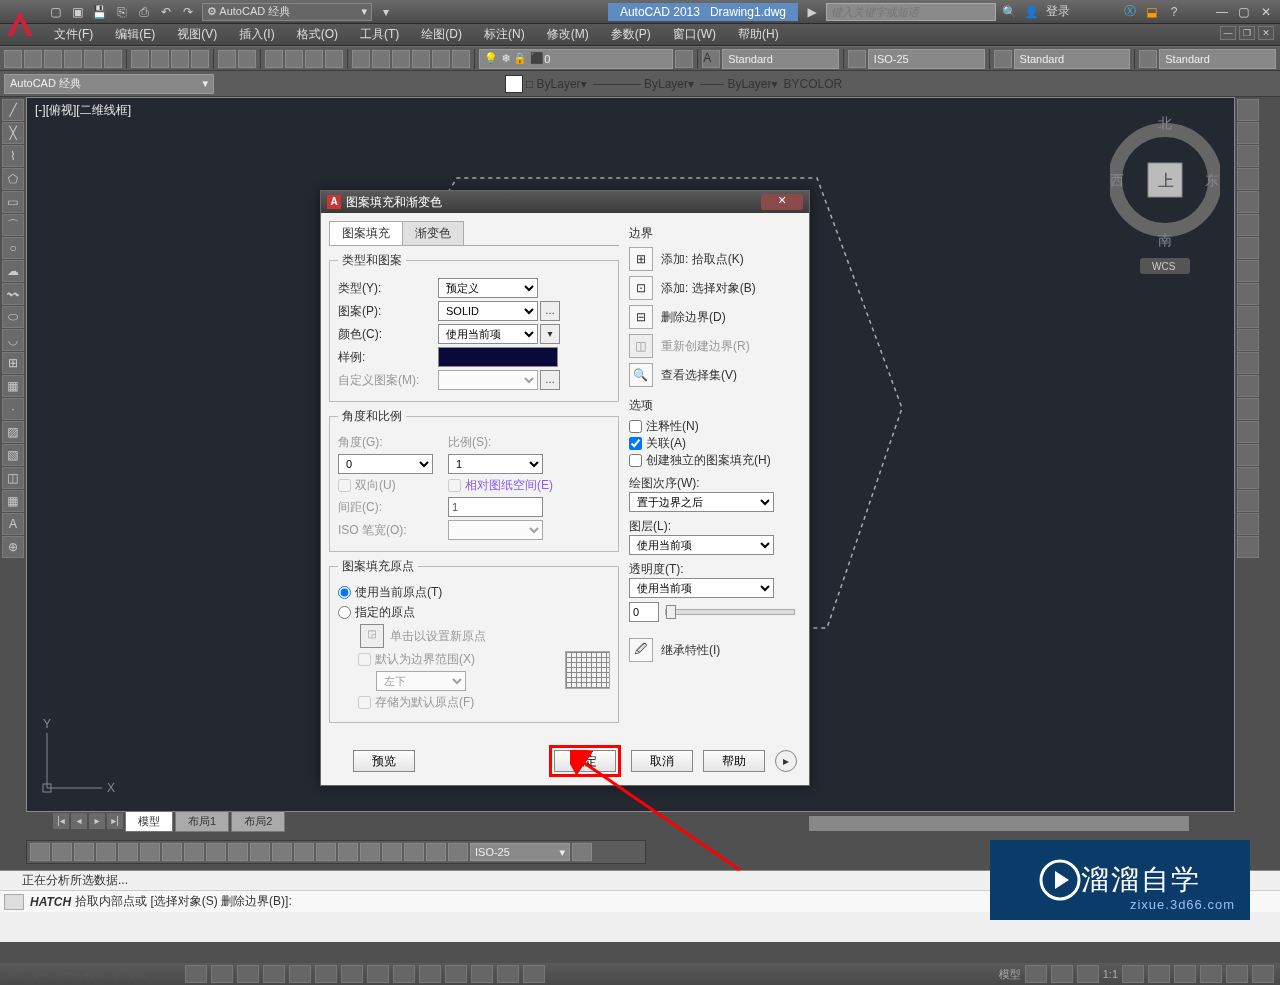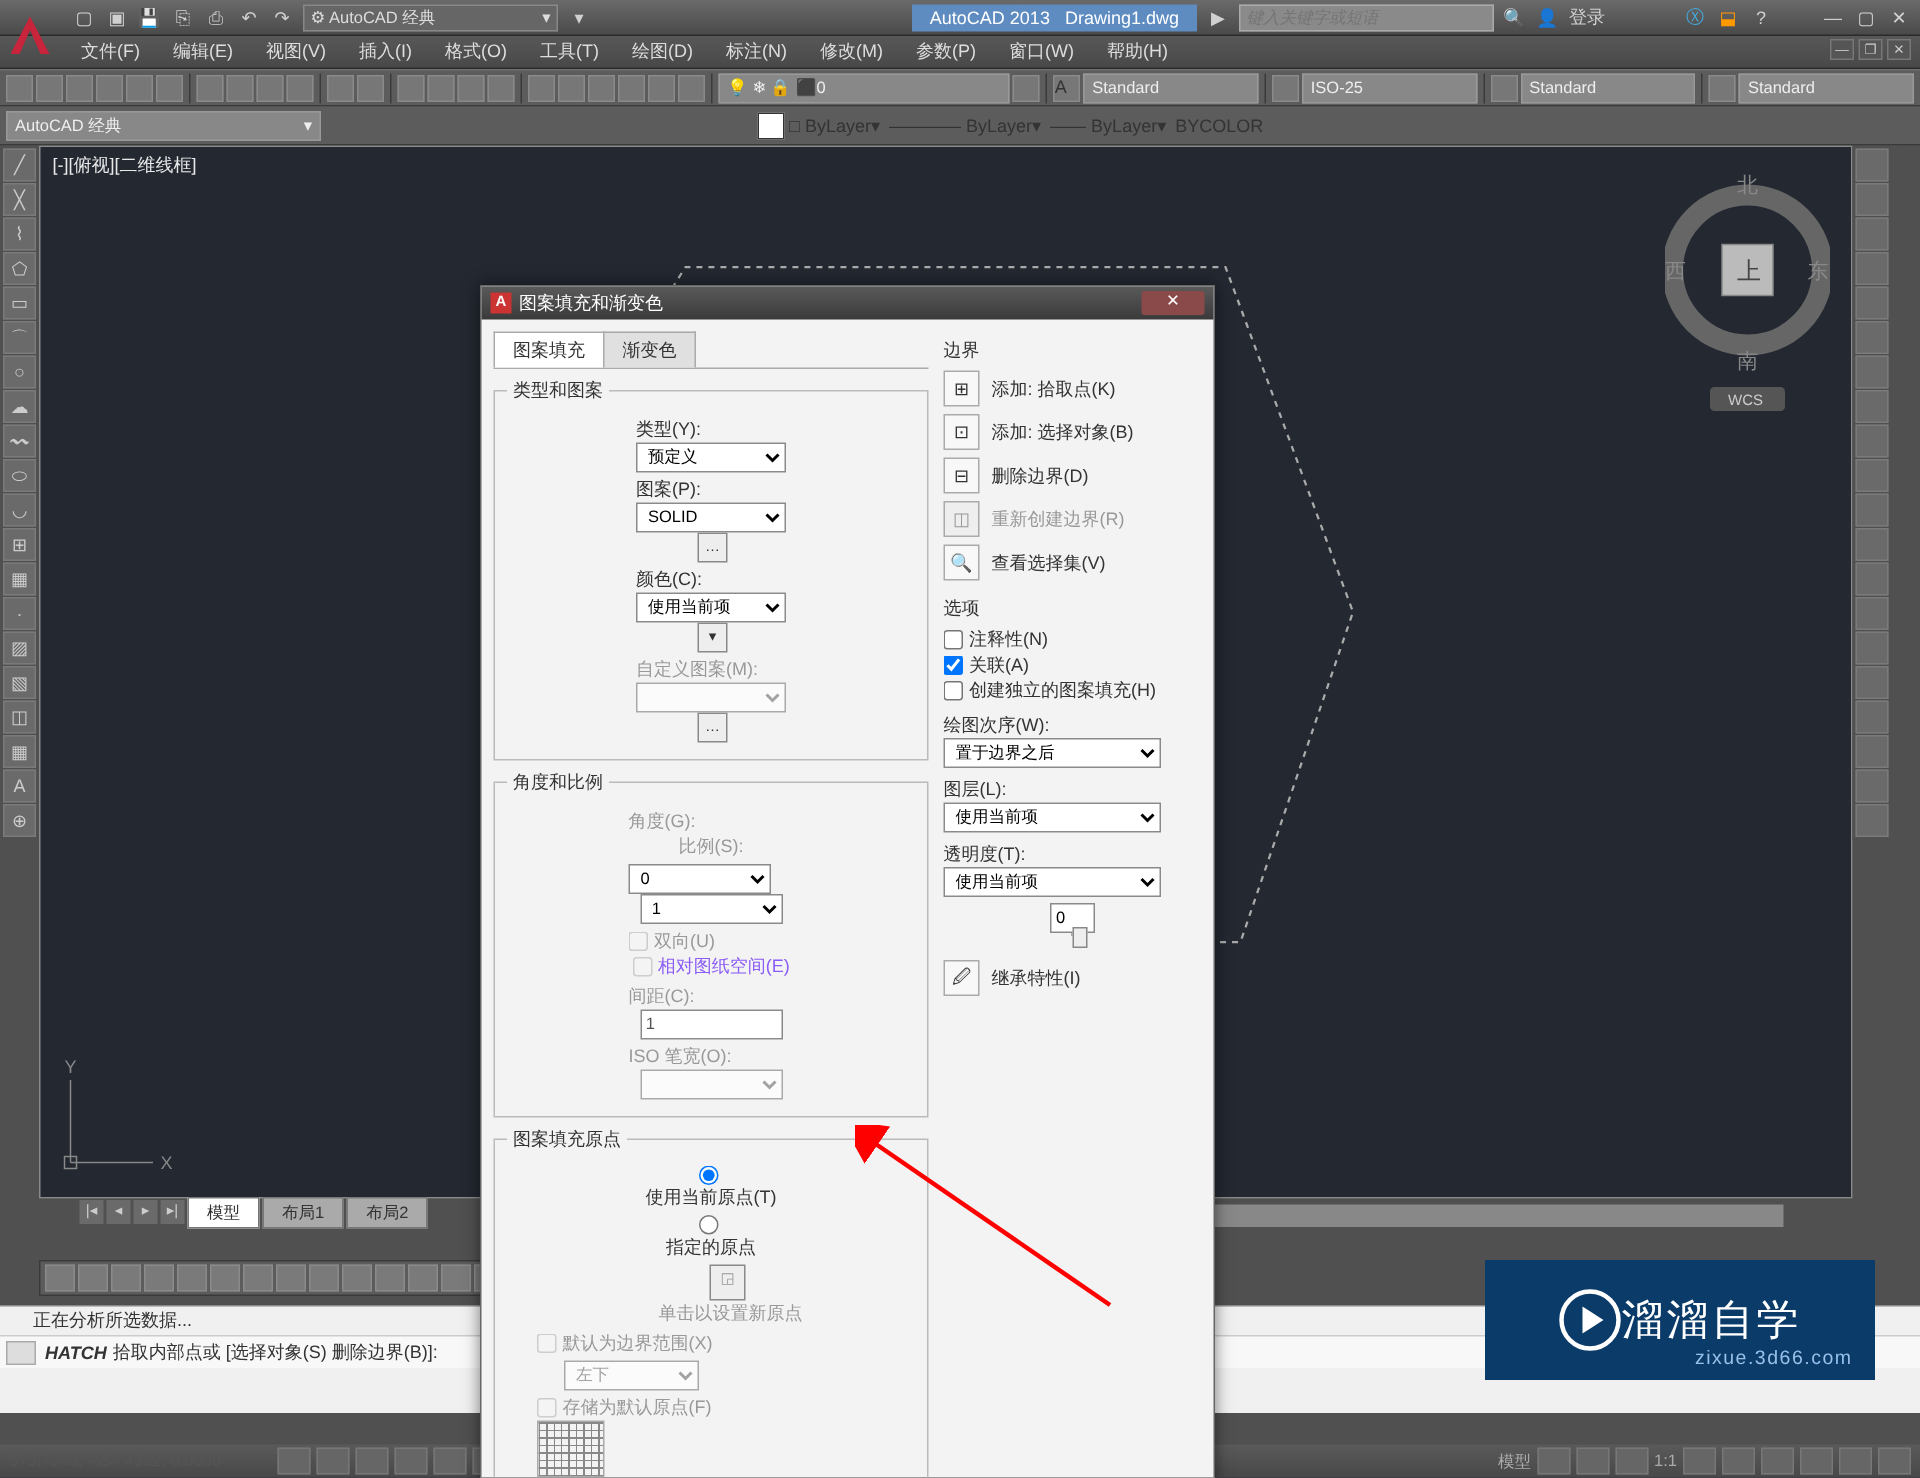--- a/index.html
+++ b/index.html
@@ -28,21 +28,21 @@
 
 .workspace-row { height: 26px; background: #5c5c5c; border-bottom: 1px solid #3a3a3a; display: flex; align-items: center; padding: 0 4px; gap: 3px; }
 .workspace-row .ws-sel { width: 210px; height: 20px; background: #888; border: 1px solid #999; color: #eee; font-size: 11px; display: flex; align-items: center; justify-content: space-between; padding: 0 5px; }
 .workspace-row .color-sw { width: 18px; height: 18px; background: #fff; border: 1px solid #333; }
 
 .main-area { position: relative; display: flex; height: 718px; }
 .left-tools { width: 26px; background: #505050; display: flex; flex-direction: column; gap: 1px; padding: 2px; }
 .left-tools .lt-ico { width: 22px; height: 22px; background: #6a6a6a; border: 1px solid #7a7a7a; cursor: pointer; font-size: 12px; color: #ccc; text-align: center; line-height: 20px; }
 .right-tools { width: 30px; background: #505050; padding: 2px; display: flex; flex-direction: column; gap: 1px; position: absolute; right: 15px; top: 0; }
 .right-tools .rt-ico { width: 22px; height: 22px; background: #6a6a6a; border: 1px solid #7a7a7a; cursor: pointer; }
-.canvas { flex: 1; background: #232831; position: relative; margin: 0 45px 16px 0; border: 1px solid #8a8a8a; }
+.canvas { flex: 1; background: #232831; position: relative; margin: 0 45px 3px 0; border: 1px solid #8a8a8a; }
 .canvas .vp-label { position: absolute; top: 4px; left: 8px; color: #e8e8e8; font-size: 12px; }
 .ucs-icon { position: absolute; bottom: 10px; left: 10px; color: #aaa; font-size: 14px; }
 
 .nav-cube { position: absolute; right: 60px; top: 110px; width: 110px; height: 170px; z-index: 3; pointer-events: none; }
 
 .tabs { position: absolute; left: 26px; bottom: -20px; height: 20px; display: flex; align-items: center; gap: 2px; }
 .tabs .tab-btn { padding: 2px 12px; background: #aaa; border: 1px solid #777; font-size: 11px; cursor: pointer; }
 .tabs .active { background: #fff; }
 .tabs .tab-arrow { width: 16px; height: 16px; background: #6a6a6a; cursor: pointer; color: #ccc; text-align: center; font-size: 10px; line-height: 16px; }
 
@@ -67,21 +67,21 @@
 .dialog .titlebar .dlg-close { margin-left: auto; width: 42px; height: 16px; background: #8a4a4a; text-align: center; border-radius: 2px; cursor: pointer; font-size: 11px; }
 .dialog .titlebar .a-ico { width: 14px; height: 14px; margin-right: 5px; background: #c33; font-size: 10px; color: #fff; text-align: center; line-height: 14px; font-weight: bold; }
 .dialog .body { display: flex; padding: 8px; gap: 10px; }
 .dialog .left-pane { width: 290px; }
 .dialog .right-pane { flex: 1; }
 .dialog .tabset { display: flex; border-bottom: 1px solid #aaa; }
 .dialog .tabset .dlg-tab { padding: 3px 12px; background: #e0e0e0; border: 1px solid #aaa; border-bottom: none; font-size: 12px; cursor: pointer; margin-right: -1px; }
 .dialog .tabset .dlg-tab.active { background: #fff; }
 .dialog fieldset { border: 1px solid #bbb; margin: 6px 0; padding: 6px 8px 8px; font-size: 12px; }
 .dialog fieldset legend { padding: 0 4px; color: #333; }
-.dialog .row { display: flex; align-items: center; margin: 3px 0; flex-direction: column; }
+.dialog .row { display: flex; align-items: center; margin: 3px 0; }
 .dialog .row label { width: 100px; color: #333; }
 .dialog .row label.disabled { color: #999; }
 .dialog select, .dialog input[type=text] { height: 20px; border: 1px solid #8a8a8a; font-size: 11px; padding: 0 3px; background: #fff; }
 .dialog .sm-btn { width: 20px; height: 20px; border: 1px solid #8a8a8a; background: #eee; margin-left: 2px; cursor: pointer; font-size: 10px; text-align: center; line-height: 18px; }
 .dialog .icon-btn { display: flex; align-items: center; margin: 5px 0; cursor: pointer; }
 .dialog .icon-btn .ib { width: 24px; height: 24px; border: 1px solid #aaa; background: #f8f8f8; margin-right: 8px; display: flex; align-items: center; justify-content: center; }
 .dialog .icon-btn.disabled { color: #999; cursor: default; }
 .dialog .icon-btn.disabled .ib { background: #eee; }
 .dialog .section-title { font-size: 12px; color: #333; margin: 4px 0; }
 .dialog .btn-row { display: flex; justify-content: flex-end; gap: 10px; padding: 8px 12px; align-items: center; }
@@ -423,20 +423,24 @@
           <label>图案(P):</label>
           <select style="width:100px"><option>SOLID</option></select>
           <div class="sm-btn">…</div>
         </div>
         <div class="row">
           <label>颜色(C):</label>
           <select style="width:100px"><option>使用当前项</option></select>
           <div class="sm-btn">▾</div>
         </div>
         <div class="row">
+          <label>样例:</label>
+          <div style="width:120px;height:20px;border:1px solid #8a8a8a;background:#0a0a3a"></div>
+        </div>
+        <div class="row">
           <label class="disabled">自定义图案(M):</label>
           <select style="width:100px" disabled=""></select>
           <div class="sm-btn">…</div>
         </div>
       </fieldset>
 
       <fieldset>
         <legend>角度和比例</legend>
         <div class="row">
           <div style="width:110px"><label class="disabled">角度(G):</label></div>

